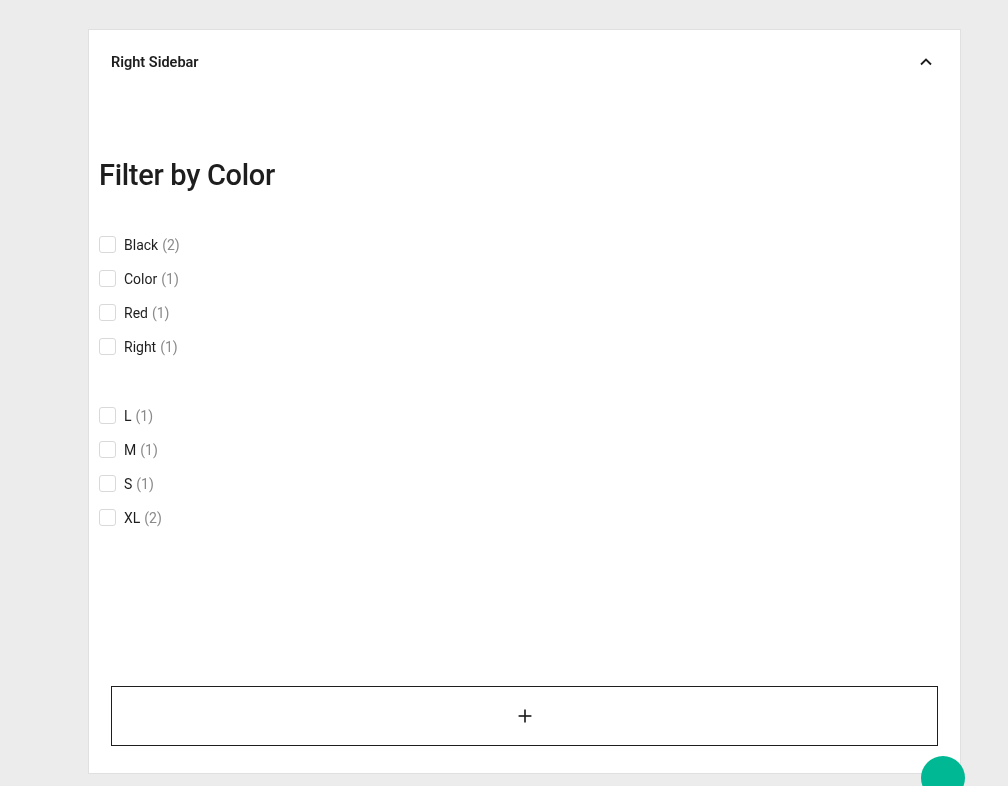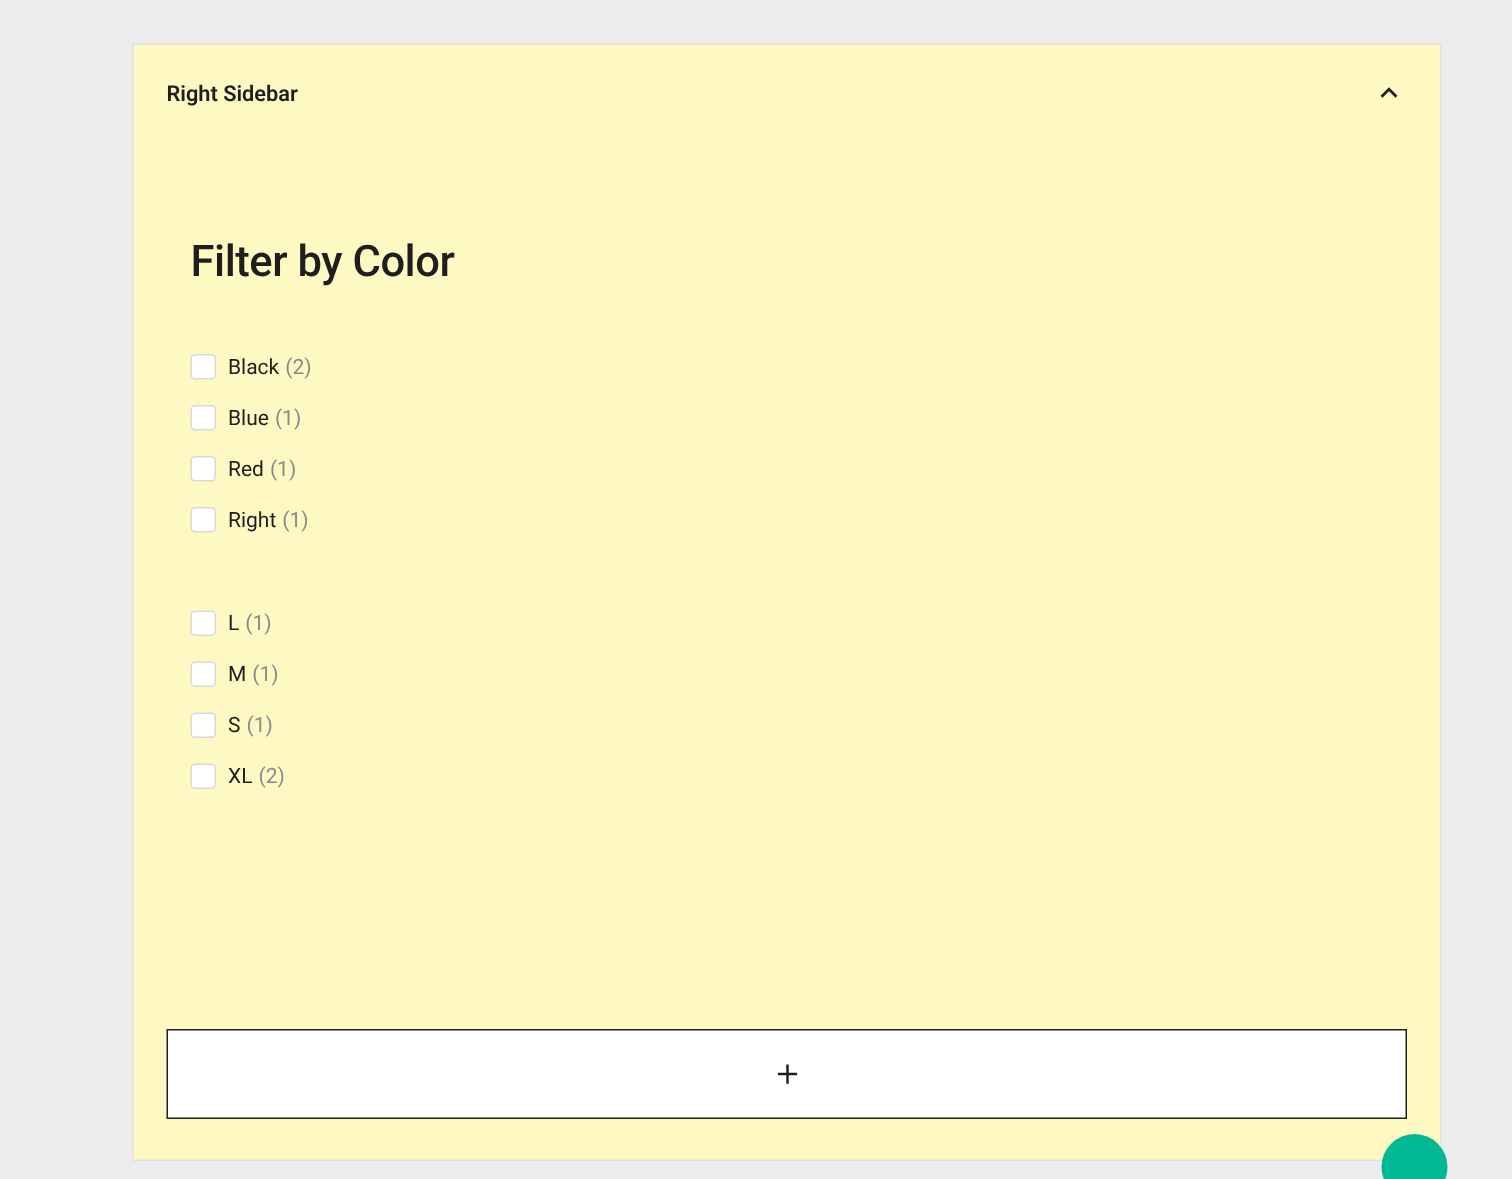--- a/index.html
+++ b/index.html
@@ -9,21 +9,21 @@
     }
     body {
       background: #ececec;
       font-family: -apple-system, BlinkMacSystemFont, "Segoe UI", Roboto, sans-serif;
       width: 1008px;
       height: 786px;
       overflow: hidden;
       position: relative;
     }
     .panel {
-      background: #fef9c3;
+      background: #ffffff;
       border: 1px solid #e0e0e0;
       margin: 29px 47px 0 88px;
       height: 745px;
       position: relative;
     }
     .panel-header {
       display: flex;
       justify-content: space-between;
       align-items: center;
       padding: 20px 22px 0 22px;
@@ -35,21 +35,21 @@
     }
     .chevron {
       width: 24px;
       height: 24px;
       display: flex;
       align-items: center;
       justify-content: center;
       cursor: pointer;
     }
     .panel-body {
-      padding: 84px 22px 0 38px;
+      padding: 84px 22px 0 10px;
     }
     .filter-heading {
       font-size: 29px;
       font-weight: 500;
       color: #1e1e1e;
       margin-bottom: 44px;
       letter-spacing: -0.3px;
     }
     .filter-list {
       list-style: none;
@@ -124,21 +124,21 @@
 
     <h2 class="filter-heading">Filter by Color</h2>
     <ul class="filter-list">
       <li class="filter-item">
         <span class="checkbox"></span>
         <span class="label">Black</span>
         <span class="count">(2)</span>
       </li>
       <li class="filter-item">
         <span class="checkbox"></span>
-        <span class="label">Blue</span>
+        <span class="label">Color</span>
         <span class="count">(1)</span>
       </li>
       <li class="filter-item">
         <span class="checkbox"></span>
         <span class="label">Red</span>
         <span class="count">(1)</span>
       </li>
       <li class="filter-item">
         <span class="checkbox"></span>
         <span class="label">Right</span>

